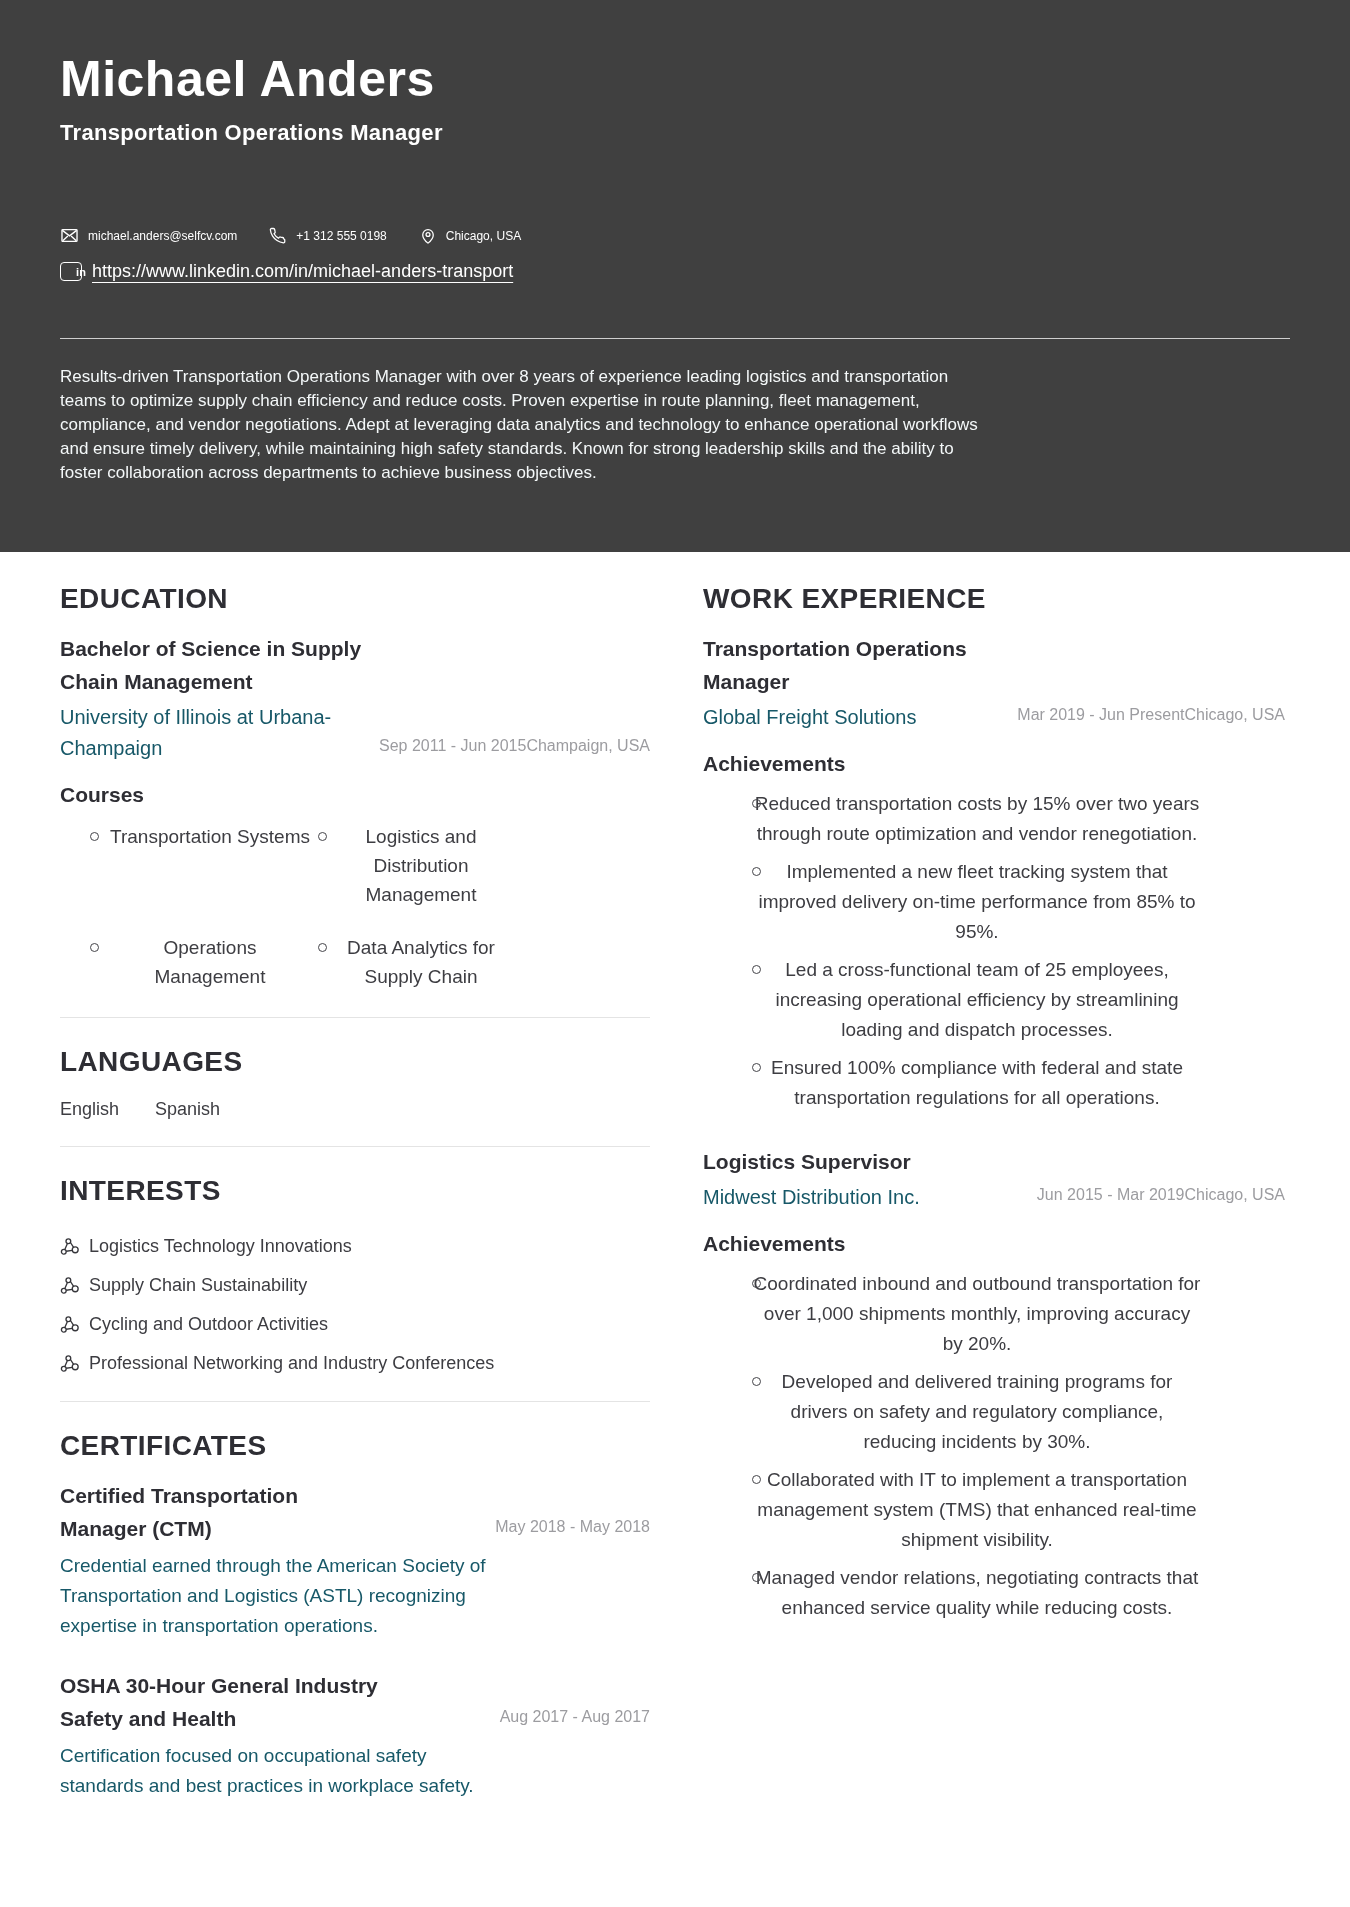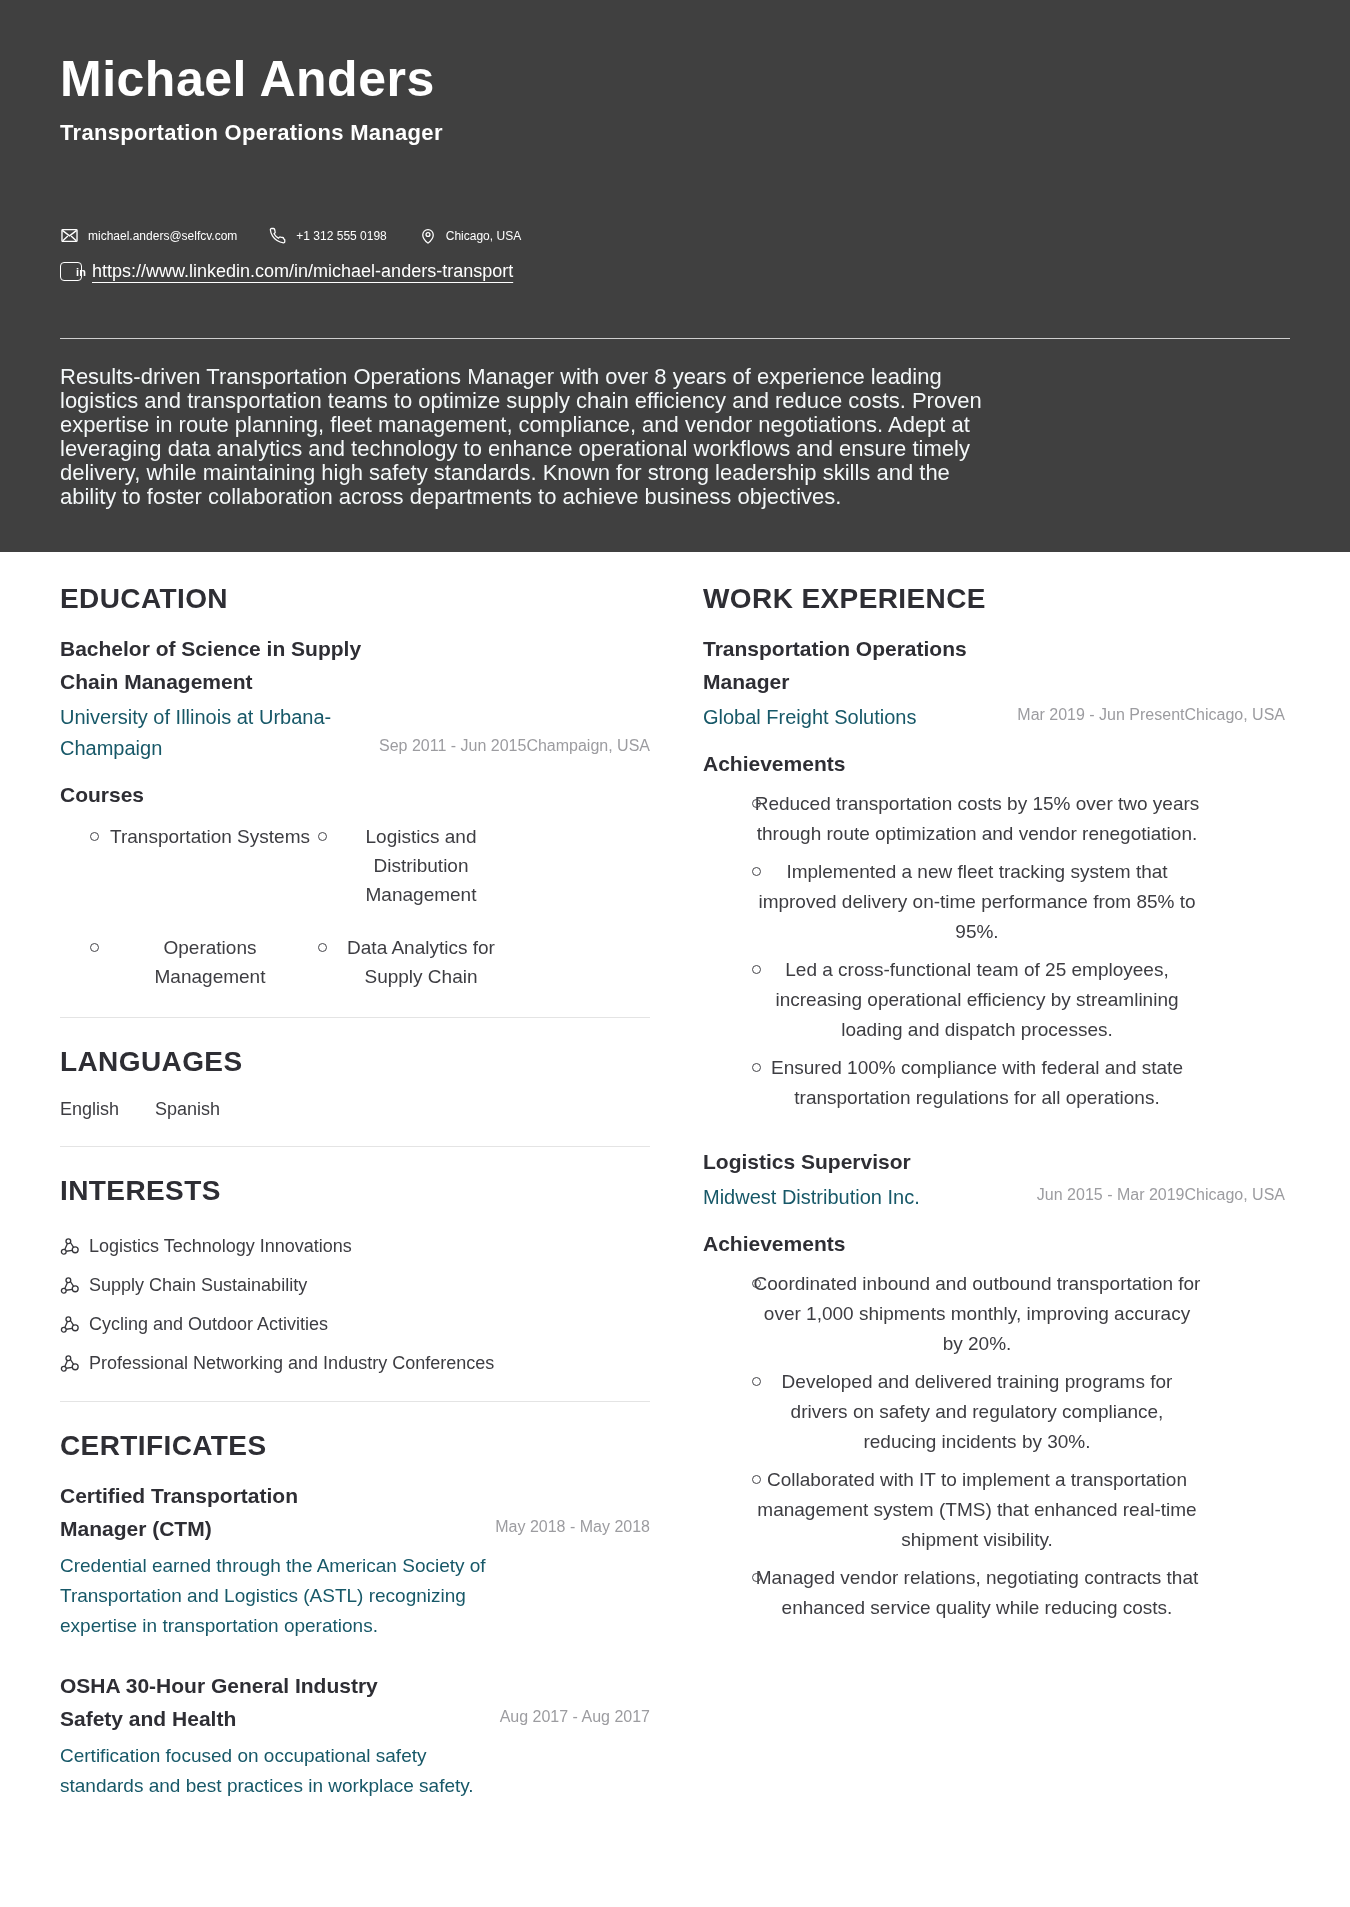--- a/index.html
+++ b/index.html
@@ -11,21 +11,21 @@
   .hd { height:552px; background:#404040; color:#ffffff; padding:50px 60px 0 60px; }
   .hd h1 { font-size:50px; font-weight:800; letter-spacing:0.5px; line-height:58px; }
   .hd-job { margin-top:12px; font-size:22px; font-weight:700; letter-spacing:0.3px; }
   .hd-contact { margin-top:80px; display:flex; align-items:center; gap:32px; font-size:12px; }
   .hd-contact2 { margin-top:16px; display:flex; align-items:center; gap:10px; font-size:18px; }
   .c-item { display:flex; align-items:center; gap:9px; }
   .c-item svg { display:block; }
   .li-box { width:19px; height:19px; border:1.4px solid #ffffff; border-radius:4px; display:flex; align-items:center; justify-content:center; font-size:11px; font-weight:700;padding-left:20px; }
   .hd-link { color:#ffffff; text-decoration:underline; text-underline-offset:5px; text-decoration-thickness:1px; }
   .hd-rule { height:1px; background:rgba(255,255,255,0.75); margin-top:56px; }
-  .hd-summary { margin-top:26px; max-width:935px; font-size:22px; line-height:24px; color:#f4f8f9; }
+  .hd-summary { margin-top:26px; max-width:935px; font-size:17px; line-height:24px; color:#f4f8f9; }
 
   
   .cols { display:flex; padding-left:60px; gap:53px; margin-top:30px; }
   .col-l { width:590px; flex:0 0 590px; }
   .col-r { width:582px; flex:0 0 582px; }
 
   h2.sec { font-size:28px; font-weight:800; letter-spacing:0.4px; color:#2E2E34; line-height:34px; margin-bottom:16px; }
   .rule { height:1px; background:#E4E4E4; margin:26px 0 27px 0; }
 
   .entry-head { display:flex; justify-content:space-between; align-items:stretch; }

